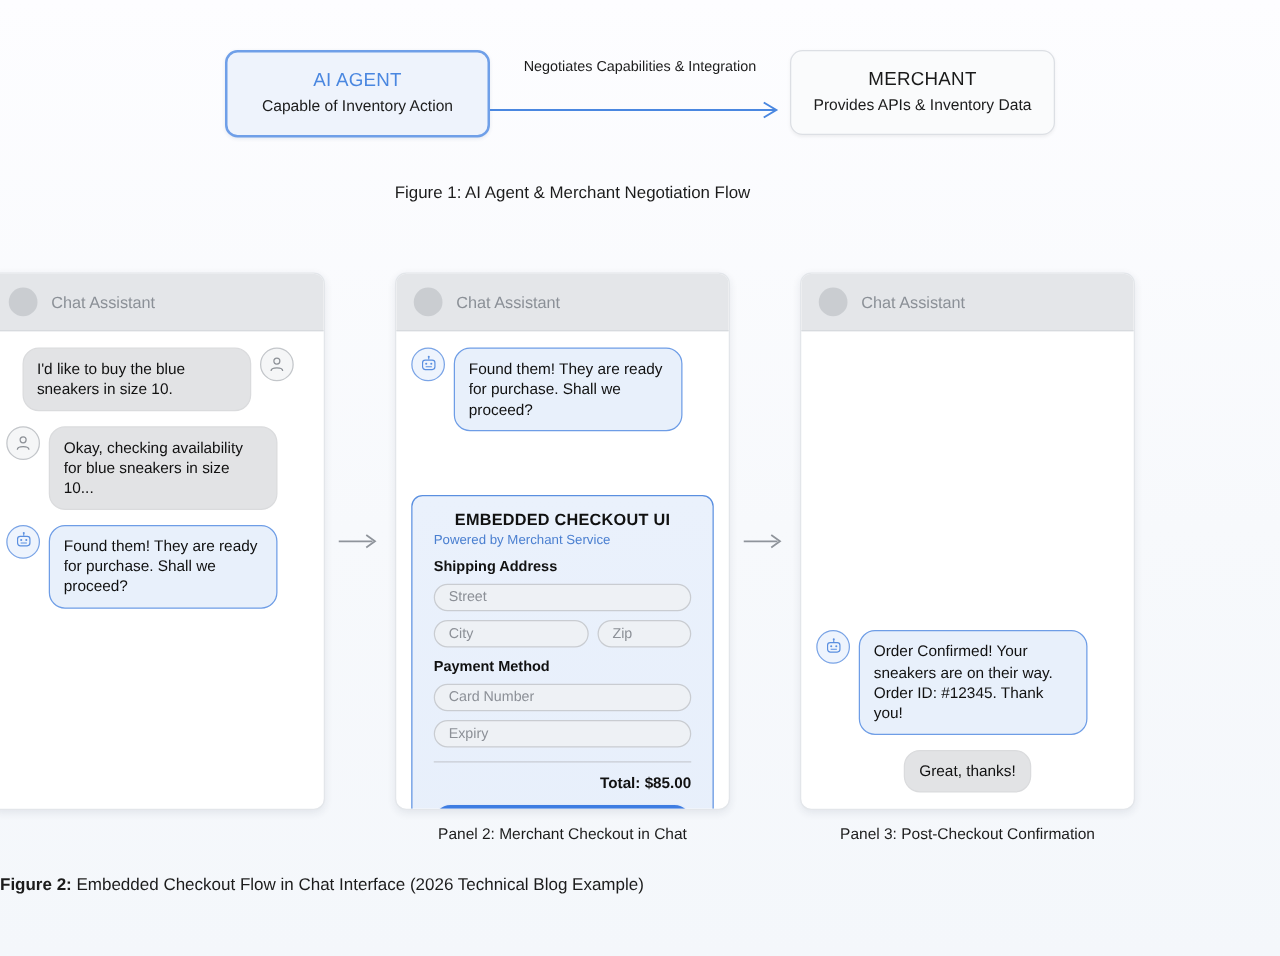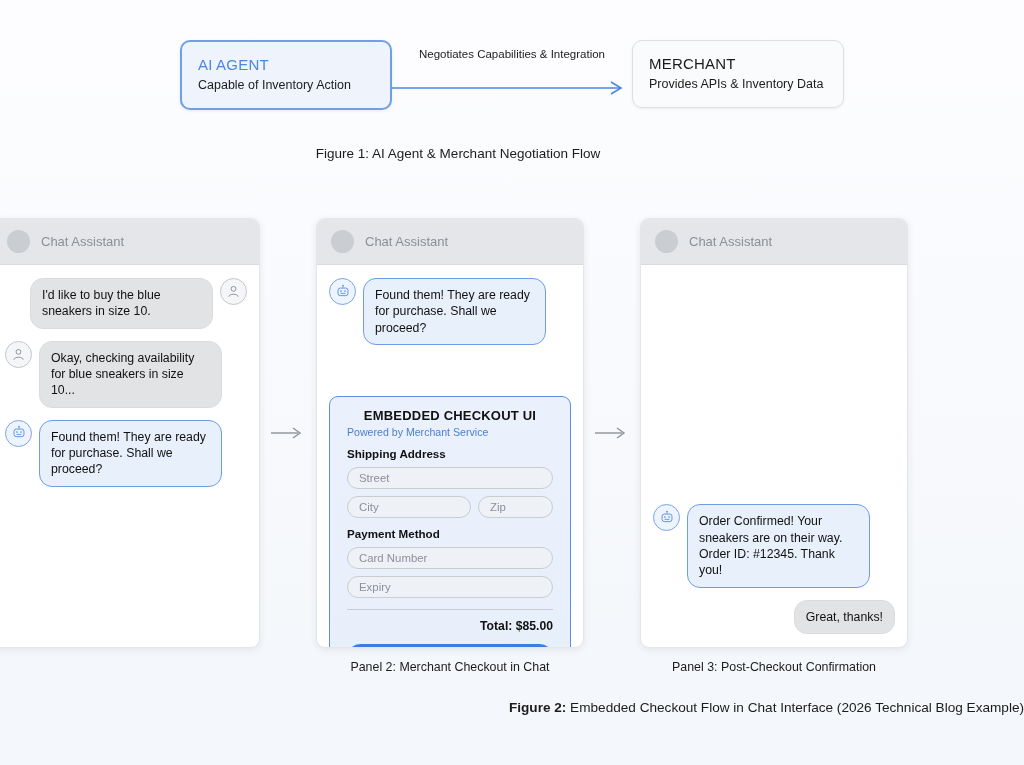--- a/index.html
+++ b/index.html
@@ -17,20 +17,21 @@
 
   
   .fig1 {
     position: absolute; left: 0; top: 40px; width: 1024px;
   }
   .fig1-row {
     display: flex; align-items: flex-start; justify-content: center;
   }
   .node {
     border-radius: 10px;
+    text-align: center;
     padding: 14px 16px 16px;
     background: #ffffff;
   }
   .node-agent {
     width: 212px;
     border: 2px solid #6f9fe8;
     background: #eef3fc;
     box-shadow: 0 1px 3px rgba(40,70,120,.10);
   }
   .node-merchant {
@@ -90,21 +91,21 @@
   .header-title { font-size: 13px; color: #8b9097; }
 
   .panel-body {
     flex: 1; padding: 13px 12px; display: flex; flex-direction: column; gap: 12px;
     overflow: hidden;
   }
   .panel-body.bottom { justify-content: flex-end; }
 
   
   .msg-row { display: flex; align-items: flex-start; gap: 7px; }
-  .msg-row.right { justify-content: flex-end; }
+  .msg-row.right { justify-content: center; }
 
   .bubble {
     border-radius: 13px;
     padding: 8px 11px;
     font-size: 12.3px;
     line-height: 1.33;
     color: #111;
     max-width: 183px;
   }
   .bubble.gray { background: #e2e3e5; border: 1px solid #dadbdd; }
@@ -158,21 +159,21 @@
     box-shadow: 0 1px 2px rgba(30,80,170,.3);
   }
   .co-footer { text-align: center; font-size: 10px; color: #9299a1; margin-top: 3px; }
 
   
   .panel-caption {
     margin-top: 12px; text-align: center; font-size: 12.4px; color: #1c1c1c;
   }
   .fig2-caption {
     position: absolute; top: 700px; left: 0; width: 1024px;
-    text-align: right; font-size: 13.6px; color: #1c1c1c;
+    text-align: left; font-size: 13.6px; color: #1c1c1c;
   }
   .fig2-caption b { font-weight: bold; }
 </style>
 </head>
 <body>
 
 <div class="page">
 
   <div class="fig1">
     <div class="fig1-row">

